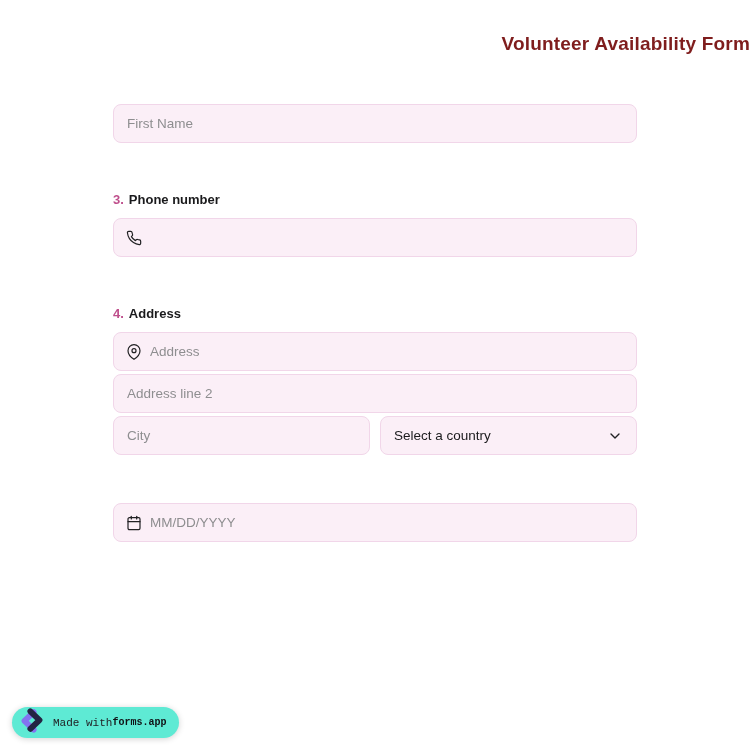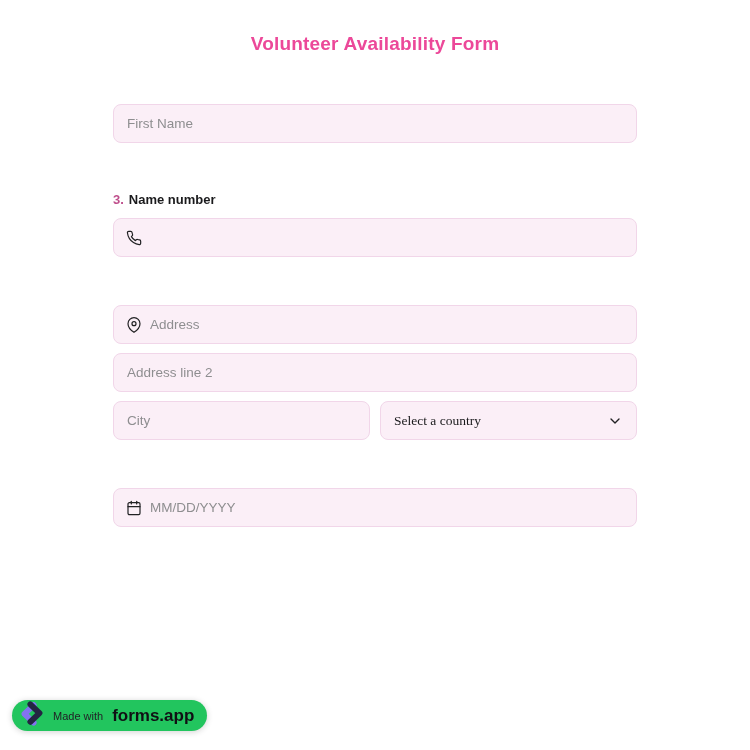--- a/index.html
+++ b/index.html
@@ -1,74 +1,77 @@
 <!DOCTYPE html>
 <html><head>
 <meta charset="utf-8">
 <style>
   * { margin: 0; padding: 0; box-sizing: border-box; }
   html, body { width: 750px; height: 750px; background: #ffffff; overflow: hidden; position: relative;
     font-family: "Liberation Sans", "DejaVu Sans", sans-serif; }
-  .form-title { margin-top: 32px; text-align: center; font-size: 19px; line-height: 24px;
-    font-weight: 700; color: #ec4899; letter-spacing: .2px; }
+  .form-title { margin-top: 32px; text-align: right; font-size: 19px; line-height: 24px;
+    font-weight: 700; color: #7f1d1d; letter-spacing: .2px; }
   .form-wrap { width: 524px; margin: 0 auto; }
   .section { margin-top: 48px; }
   .q-label { font-size: 13px; line-height: 17px; font-weight: 700; color: #1a1a1c; margin-bottom: 10px; }
   .q-num { color: #bf4f8c; font-weight: 600; margin-right: 5px; }
   .row { display: flex; gap: 10px; }
-  .row + .row { margin-top: 9px; }
+  .row + .row { margin-top: 3px; }
   .half { flex: 1 1 0; min-width: 0; }
   .input-shell { position: relative; width: 100%; }
   .tb { display: block; width: 100%; height: 39px; background: #fbeff7; border: 1px solid #f1d6e9;
     border-radius: 8px; padding: 0 13px; font-size: 13.5px; color: #701a75; outline: none;
     font-family: "Liberation Sans", "DejaVu Sans", sans-serif; }
   .tb::placeholder { color: #8e8e90; opacity: 1; }
   .tb.with-icon { padding-left: 36px; }
   .field-icon { position: absolute; left: 13px; top: 50%; transform: translateY(-50%);
     width: 16px; height: 16px; color: #212123; pointer-events: none; display: block; }
   .select { height: 39px; background: #fbeff7; border: 1px solid #f1d6e9; border-radius: 8px;
     display: flex; align-items: center; justify-content: space-between; padding: 0 13px;
-    font-size: 13.5px; color: #1a1a1c; cursor: pointer; font-family: Liberation Serif, serif; }
+    font-size: 13.5px; color: #1a1a1c; cursor: pointer; }
   .select .chev { width: 16px; height: 16px; color: #212123; flex: 0 0 auto; }
-  .badge { position: absolute; left: 12px; bottom: 19px; z-index: 5; display: flex; align-items: center;
-    background: #22c55e; border-radius: 17px; height: 31px; padding: 0 13px 0 5px;
-    box-shadow: 0 1px 6px rgba(0,0,0,.18); }
+  .badge { position: absolute; left: 12px; bottom: 12px; z-index: 5; display: flex; align-items: center;
+    background: #5eead4; border-radius: 17px; height: 31px; padding: 0 13px 0 5px;
+    box-shadow: 0 1px 6px rgba(0,0,0,.18); font-family: Liberation Mono, monospace; }
   .badge-logo { width: 30px; height: 33px; margin: -4px 6px 0 0; overflow: visible; }
   .badge-text { font-size: 11px; color: #222226; white-space: nowrap; }
-  .badge-brand { font-weight: 700; color: #101014; font-size: 17px; margin-left: 9px; }
+  .badge-brand { font-weight: 700; color: #101014; font-size: 10px; margin-left: 0; }
 </style>
 </head>
 <body>
 
 <h1 class="form-title">Volunteer Availability Form</h1>
 
 <div class="form-wrap">
 
   <div class="section">
     <div class="row">
       <div class="half input-shell">
         <input class="tb" type="text" placeholder="First Name" style="">
       </div>
     </div>
   </div>
 
 
   <div class="section">
     <div class="q-label">
-      <span class="q-num">3.</span><span>Name number</span>
+      <span class="q-num">3.</span><span>Phone number</span>
     </div>
     <div class="input-shell">
       <svg class="field-icon" viewBox="0 0 24 24" fill="none" stroke="currentColor" stroke-width="1.8" stroke-linecap="round" stroke-linejoin="round">
         <path d="M22 16.92v3a2 2 0 0 1-2.18 2 19.79 19.79 0 0 1-8.63-3.07 19.5 19.5 0 0 1-6-6A19.79 19.79 0 0 1 2.12 4.18 2 2 0 0 1 4.11 2h3a2 2 0 0 1 2 1.72c.13.96.36 1.9.7 2.81a2 2 0 0 1-.45 2.11L8.09 9.91a16 16 0 0 0 6 6l1.27-1.27a2 2 0 0 1 2.11-.45c.91.34 1.85.57 2.81.7A2 2 0 0 1 22 16.92z"></path>
       </svg>
       <input class="tb with-icon" type="text" style="">
     </div>
   </div>
 
   <div class="section">
+    <div class="q-label">
+      <span class="q-num">4.</span><span>Address</span>
+    </div>
     <div class="row">
       <div class="input-shell" style="flex:1 1 100%;">
         <svg class="field-icon" viewBox="0 0 24 24" fill="none" stroke="currentColor" stroke-width="1.8" stroke-linecap="round" stroke-linejoin="round">
           <path d="M21 10c0 7-9 13-9 13s-9-6-9-13a9 9 0 0 1 18 0z"></path>
             <circle cx="12" cy="10" r="3"></circle>
         </svg>
         <input class="tb with-icon" type="text" placeholder="Address" style="">
       </div>
     </div>
     <div class="row">

